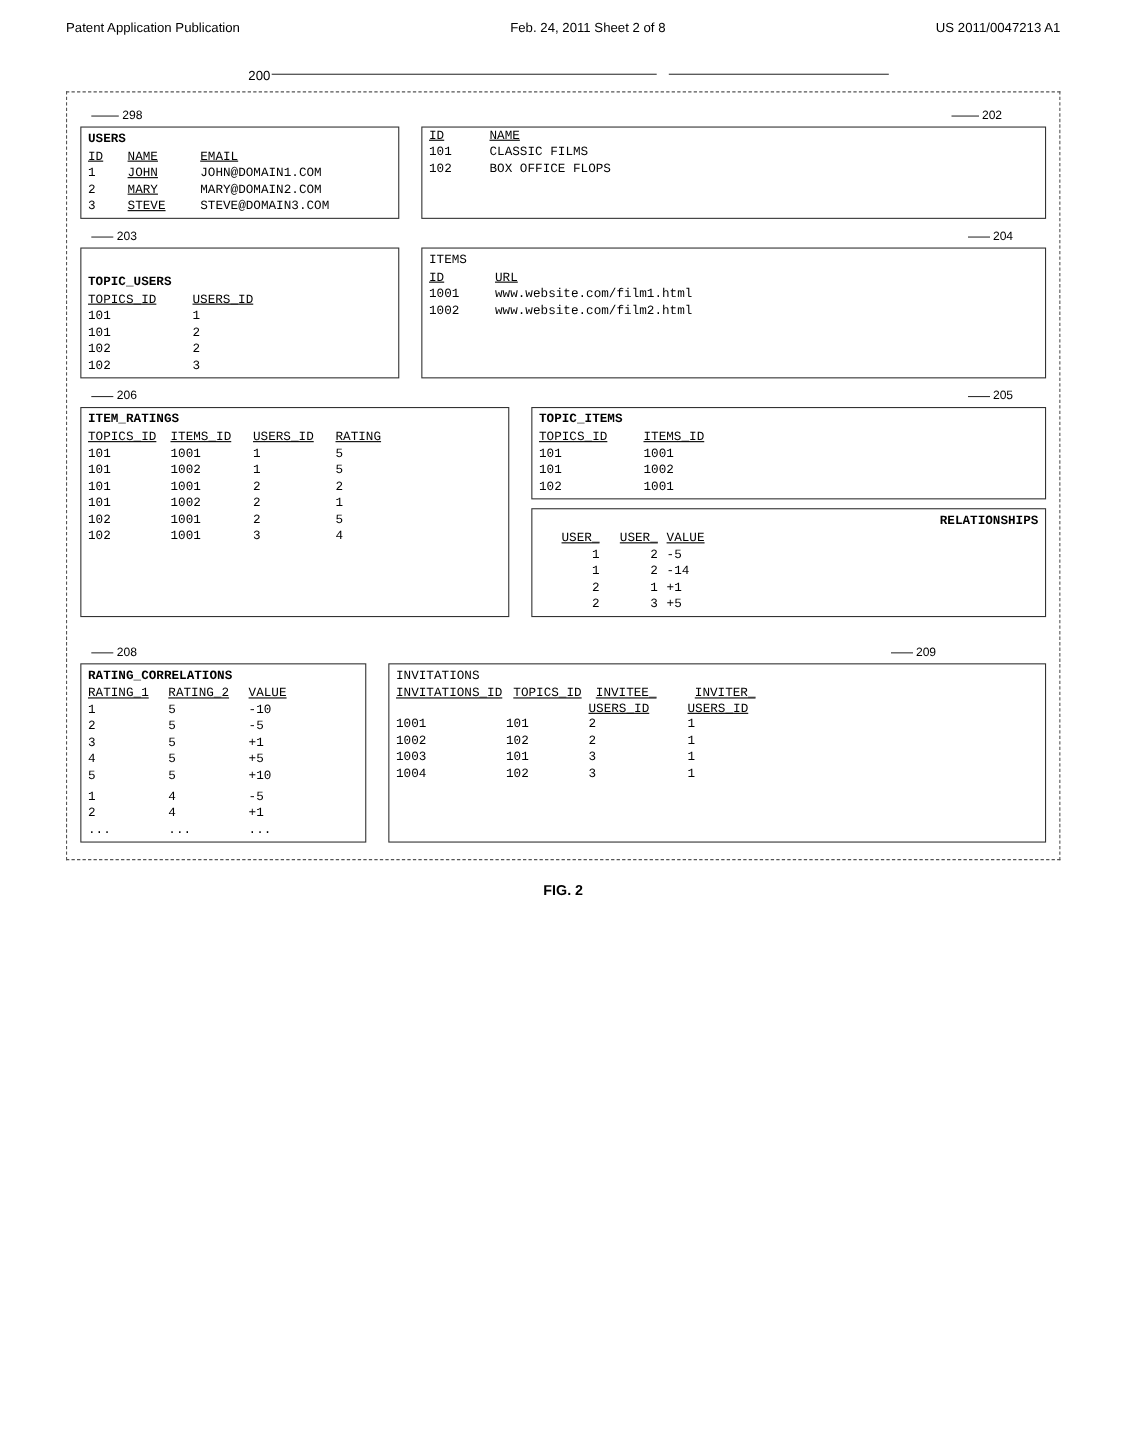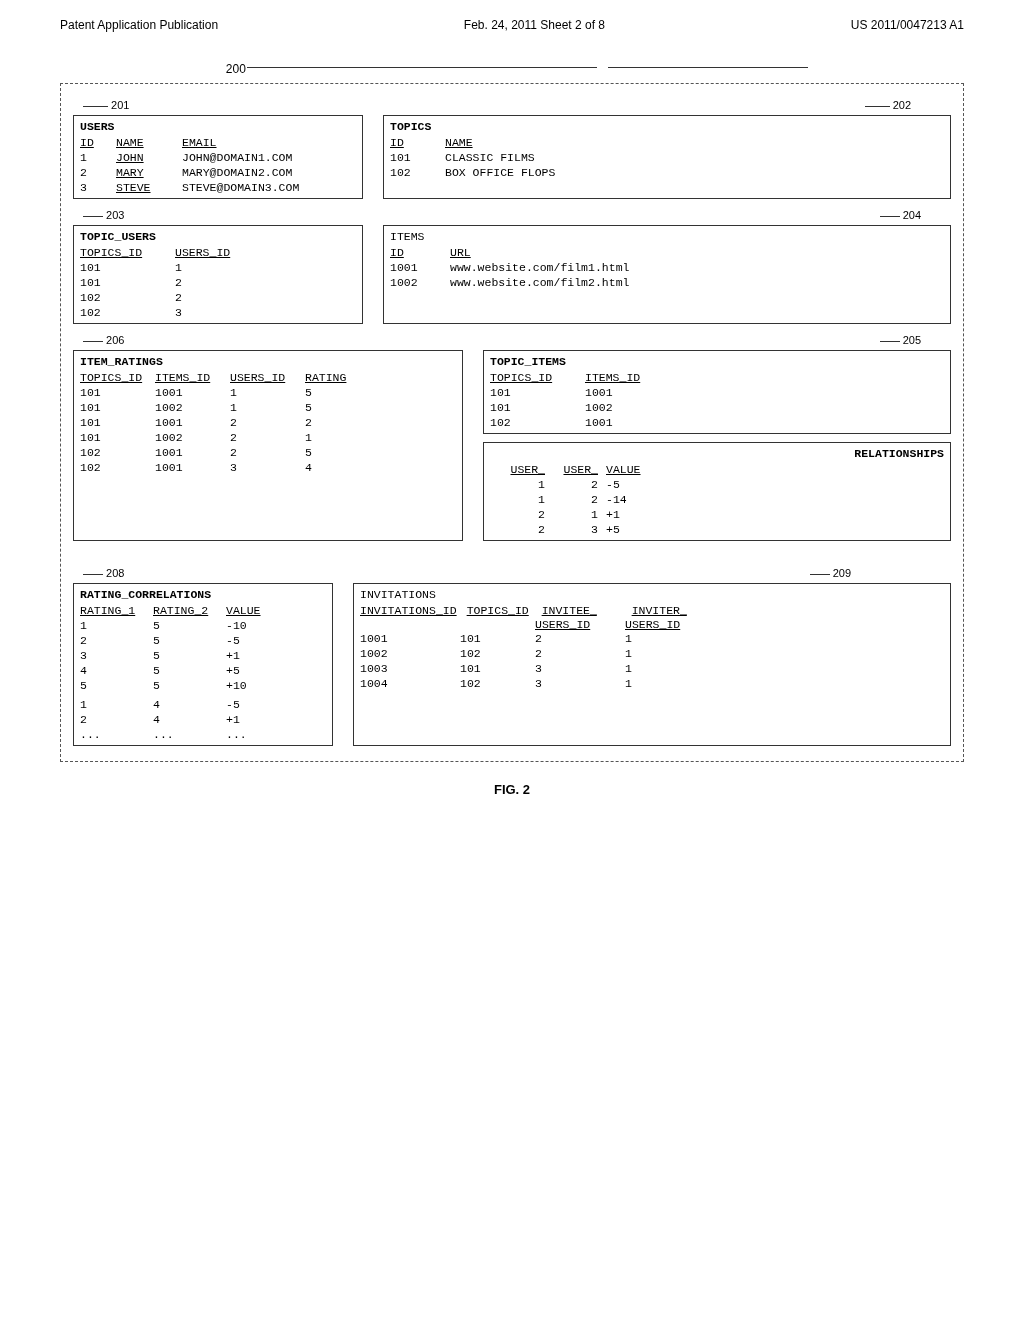--- a/index.html
+++ b/index.html
@@ -48,21 +48,21 @@
     <span style="font-family:Arial,sans-serif;font-size:12px;position:relative;left:10px;">200</span>
     <div style="border-top: 1px solid #333; width:350px; display:inline-block; vertical-align:middle; margin-left:4px; margin-bottom:5px;"></div>
     <div style="border-top: 1px solid #333; width:200px; display:inline-block; vertical-align:middle; margin-left:4px; margin-bottom:5px;"></div>
   </div>
 
   <div style="border: 1.5px dashed #555; padding: 15px 12px 15px 12px; position:relative;">
 
     <div style="display:flex; margin-bottom:4px; position:relative;">
       <div style="flex:0 0 160px; font-family:Arial,sans-serif;font-size:11px; padding-left:10px;">
         <span style="display:inline-block;border-top:1px solid #333;width:25px;vertical-align:middle;"></span>
-        <span>201</span>
+        <span>298</span>
       </div>
       <div style="flex:1;"></div>
       <div style="font-family:Arial,sans-serif;font-size:11px;padding-right:40px;">
         <span style="display:inline-block;border-top:1px solid #333;width:25px;vertical-align:middle;"></span>
         <span>202</span>
       </div>
     </div>
 
     <div style="display:flex; gap:20px; margin-bottom:10px;">
 
@@ -84,21 +84,20 @@
           <span>MARY@DOMAIN2.COM</span>
         </div>
         <div style="padding:1px 6px 4px 6px; display:flex; gap:16px;">
           <span style="min-width:20px;">3</span>
           <span style="min-width:50px;text-decoration:underline;">STEVE</span>
           <span>STEVE@DOMAIN3.COM</span>
         </div>
       </div>
 
       <div style="flex:1; border:1px solid #333; font-family:'Courier New',monospace;font-size:11.5px;">
-        <div style="padding:4px 6px 2px 6px; font-weight:bold;">TOPICS</div>
         <div style="padding:1px 6px; display:flex; gap:20px;">
           <span style="text-decoration:underline;min-width:35px;">ID</span>
           <span style="text-decoration:underline;">NAME</span>
         </div>
         <div style="padding:1px 6px; display:flex; gap:20px;">
           <span style="min-width:35px;">101</span>
           <span>CLASSIC FILMS</span>
         </div>
         <div style="padding:1px 6px 4px 6px; display:flex; gap:20px;">
           <span style="min-width:35px;">102</span>
@@ -115,21 +114,21 @@
       <div style="flex:1;"></div>
       <div style="font-family:Arial,sans-serif;font-size:11px;padding-right:30px;">
         <span style="display:inline-block;border-top:1px solid #333;width:20px;vertical-align:middle;"></span>
         <span>204</span>
       </div>
     </div>
 
     <div style="display:flex; gap:20px; margin-bottom:10px;">
 
       <div style="flex:0 0 290px; border:1px solid #333; font-family:'Courier New',monospace;font-size:11.5px;">
-        <div style="padding:4px 6px 2px 6px; font-weight:bold;">TOPIC_USERS</div>
+        <div style="padding:4px 6px 2px 6px; font-weight:bold;margin-top:20px;">TOPIC_USERS</div>
         <div style="padding:1px 6px; display:flex; gap:20px;">
           <span style="text-decoration:underline;min-width:75px;">TOPICS_ID</span>
           <span style="text-decoration:underline;">USERS_ID</span>
         </div>
         <div style="padding:1px 6px; display:flex; gap:20px;">
           <span style="min-width:75px;">101</span>
           <span>1</span>
         </div>
         <div style="padding:1px 6px; display:flex; gap:20px;">
           <span style="min-width:75px;">101</span>

